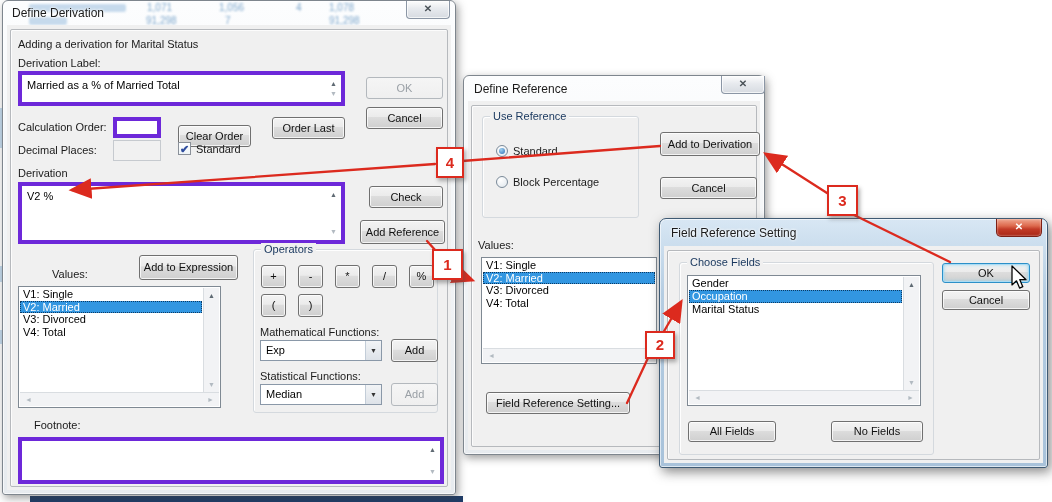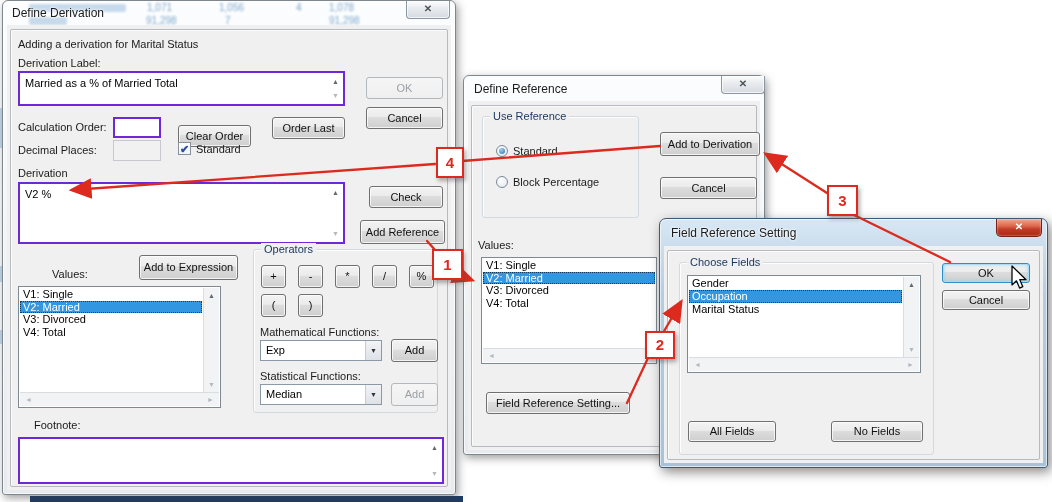--- a/index.html
+++ b/index.html
@@ -34,21 +34,21 @@
   
   .btn { position:absolute; border:1px solid #707070; border-radius:3px; text-align:center;
          font-size:11px; color:#111;
          background:linear-gradient(180deg,#f3f3f3 0%,#ebebeb 45%,#dddddd 46%,#cfcfcf 100%);
          box-shadow:inset 0 0 0 1px rgba(255,255,255,.75); }
   .btn-disabled { border:1px solid #b3b8bd; color:#9aa0a6;
                   background:linear-gradient(180deg,#f5f5f5,#efefef); box-shadow:none; }
   .btn-default { border:1px solid #2c90c8;
                  box-shadow:inset 0 0 0 1px #aadcf5, inset 0 0 4px #7ed0f0; }
   .lbl { position:absolute; font-size:11px; color:#1a1a1a; white-space:nowrap; }
-  .tb  { position:absolute; background:#fff; border:2px solid #6d28d9; font-size:11px; }
+  .tb  { position:absolute; background:#fff; border:4px solid #6d28d9; font-size:11px; }
   .tb-text { position:absolute; left:5px; top:4px; white-space:nowrap; }
   .tb-dis { background:#f1f1f1; border:1px solid #c6cacf; }
   .sarrow { position:absolute; font-size:7px; color:#5f6a73; line-height:7px; }
   .sarrow-dim { color:#b2bac1; }
   .list { position:absolute; background:#fff; border:1px solid #7f8993; }
   .row { height:12.5px; line-height:12.5px; font-size:11px; padding-left:3px; white-space:nowrap; }
   .row-sel { background:#3296e1; color:#fff; outline:1px dotted #0c3a63; outline-offset:-1px; }
   .vscroll { position:absolute; top:1px; right:1px; width:16px; background:#f2f3f5;
              border-left:1px solid #d9dde1; }
   .hscroll { position:absolute; left:1px; right:1px; bottom:1px; height:14px; background:#f2f3f5;
@@ -240,21 +240,21 @@
   <div class="closebtn-red" style="left:336px;top:0;width:46px;height:18px;">
     <span>✕</span>
   </div>
 
   <div class="dlg-body" style="top:27px;">
     <div class="panel"></div>
 
     <div class="grp" style="left:15px;top:16px;width:255px;height:193px;"></div>
     <div class="grp-lbl" style="left:23px;top:10px;">Choose Fields</div>
 
-    <div class="list" style="left:23px;top:29px;width:234px;height:98px;">
+    <div class="list" style="left:23px;top:29px;width:234px;height:131px;">
       <div style="position:absolute;left:1px;top:1px;right:18px;">
         <div class="row" style="height:13px;line-height:13px;">Gender</div>
         <div class="row row-sel" style="height:13px;line-height:13px;">Occupation</div>
         <div class="row" style="height:13px;line-height:13px;">Marital Status</div>
       </div>
       <div class="vscroll" style="bottom:15px;">
         <span class="sarrow" style="left:4px;top:4px;">▲</span>
         <span class="sarrow sarrow-dim" style="left:4px;bottom:4px;">▼</span>
       </div>
       <div class="hscroll">

